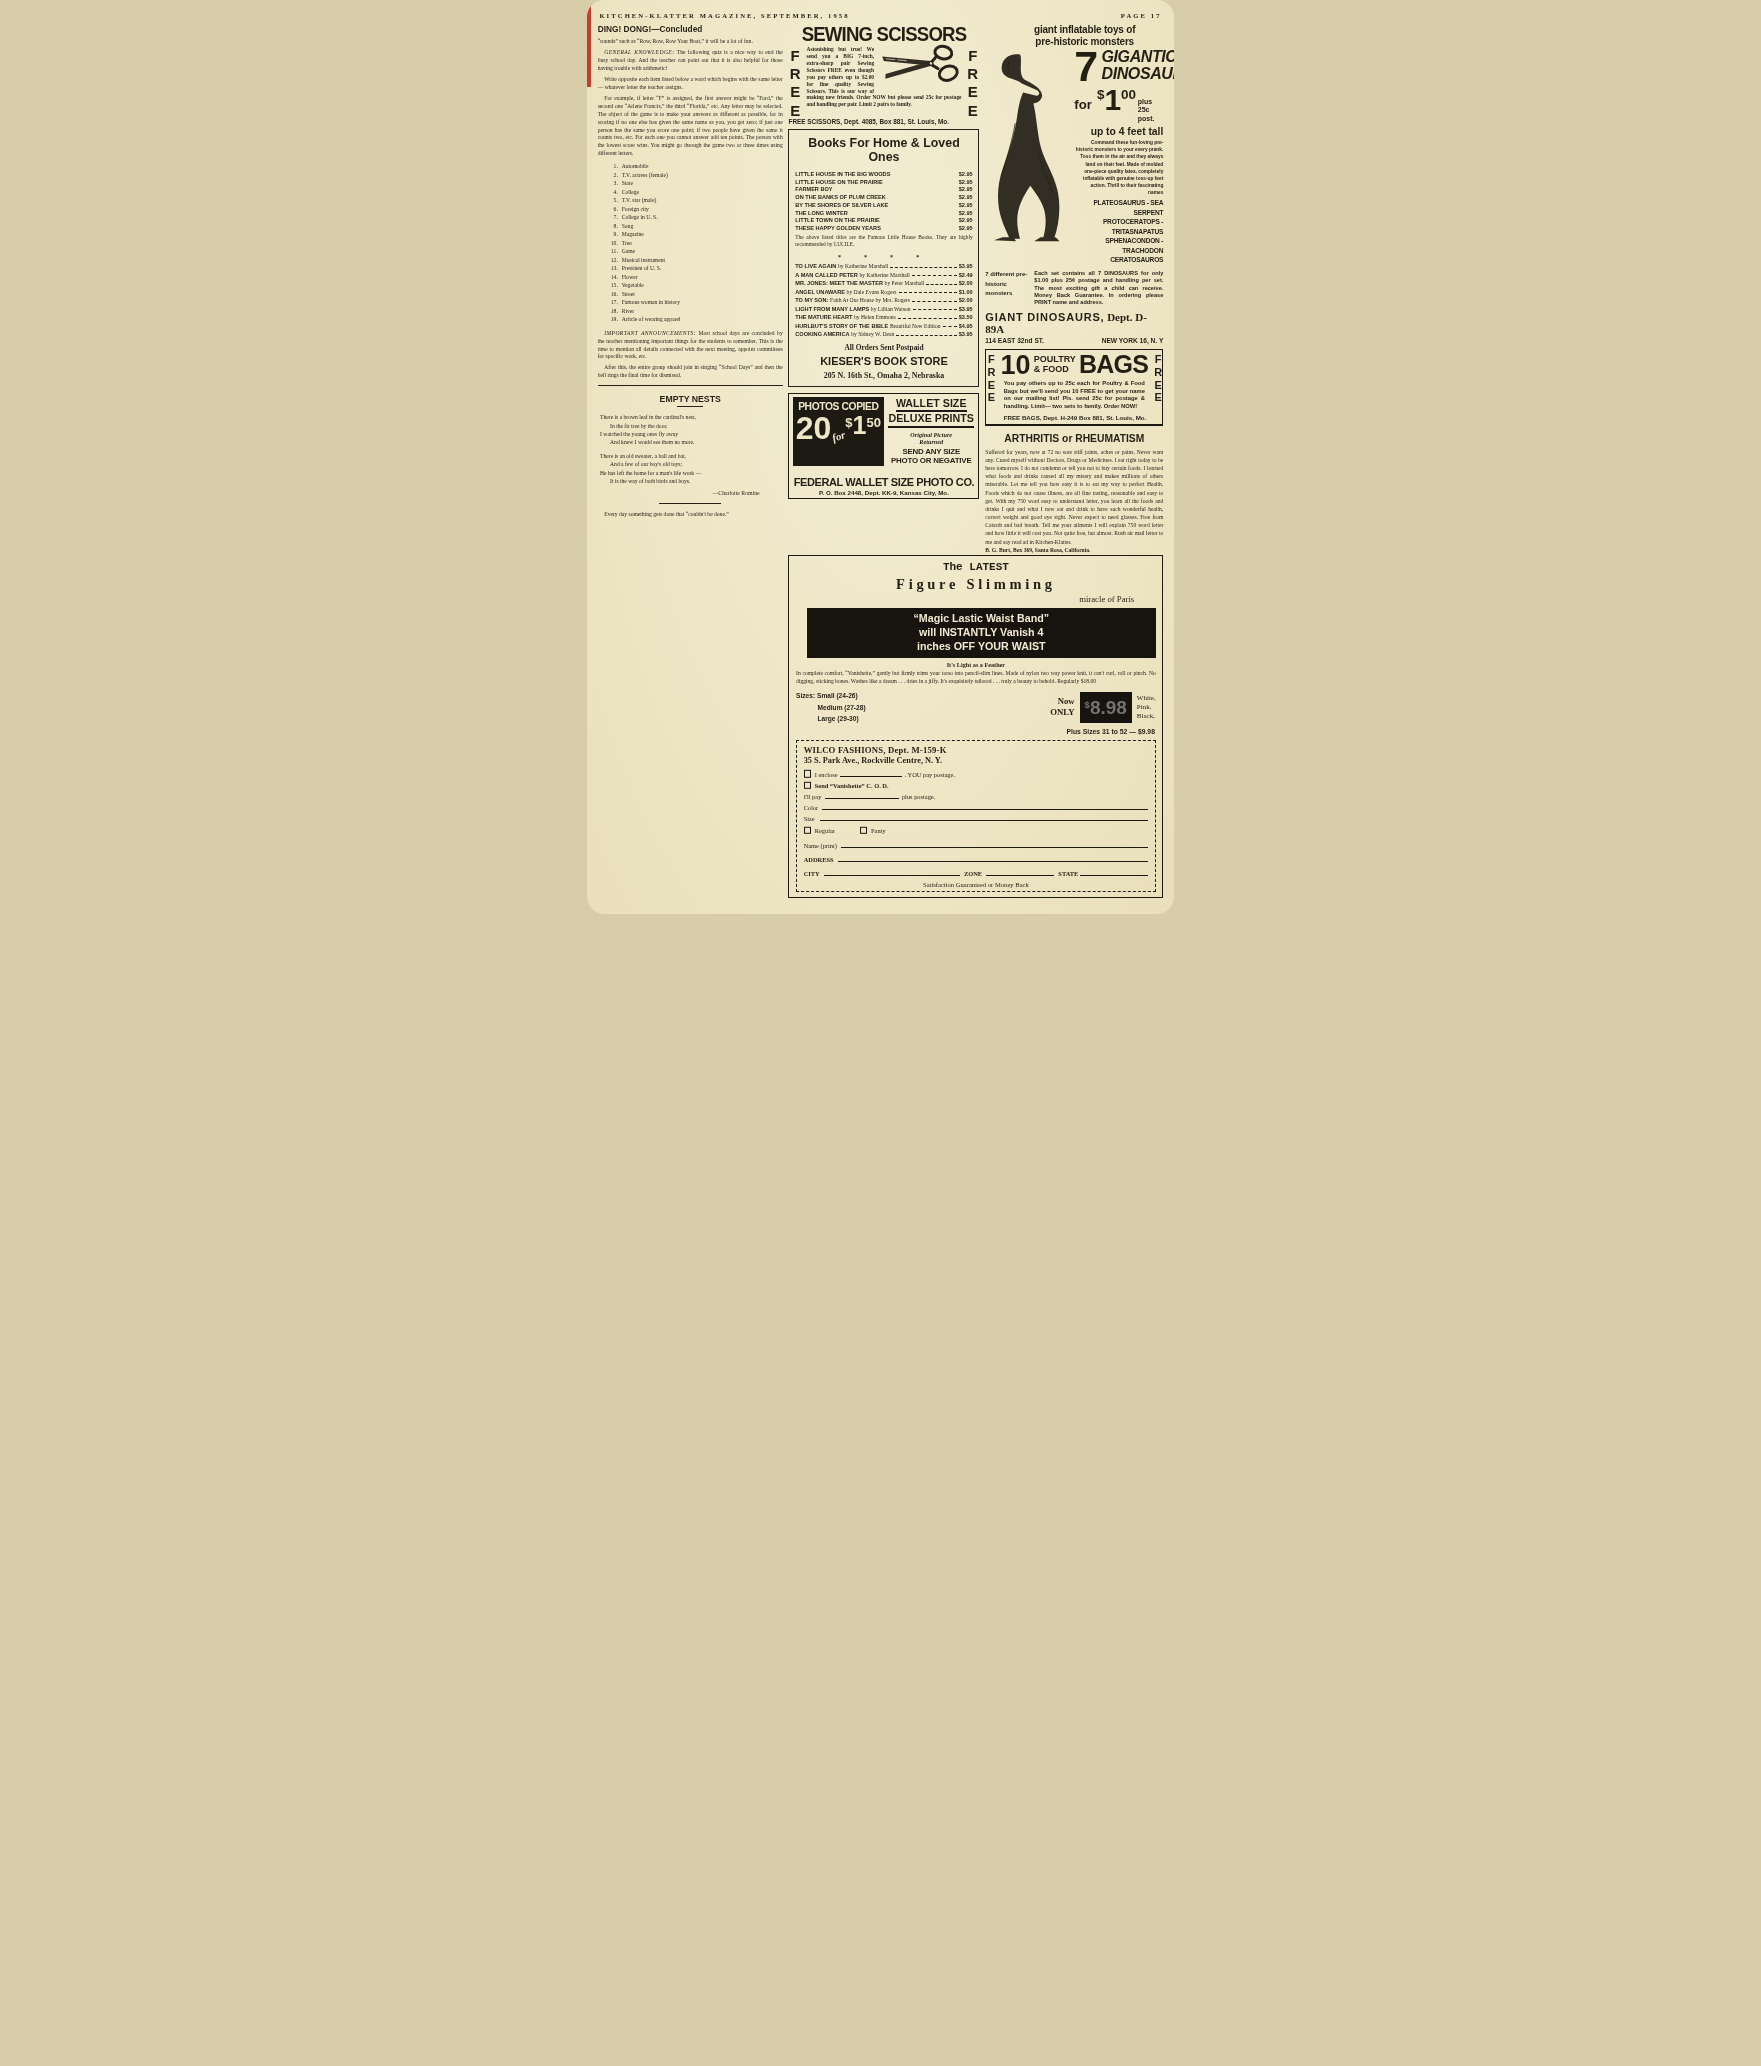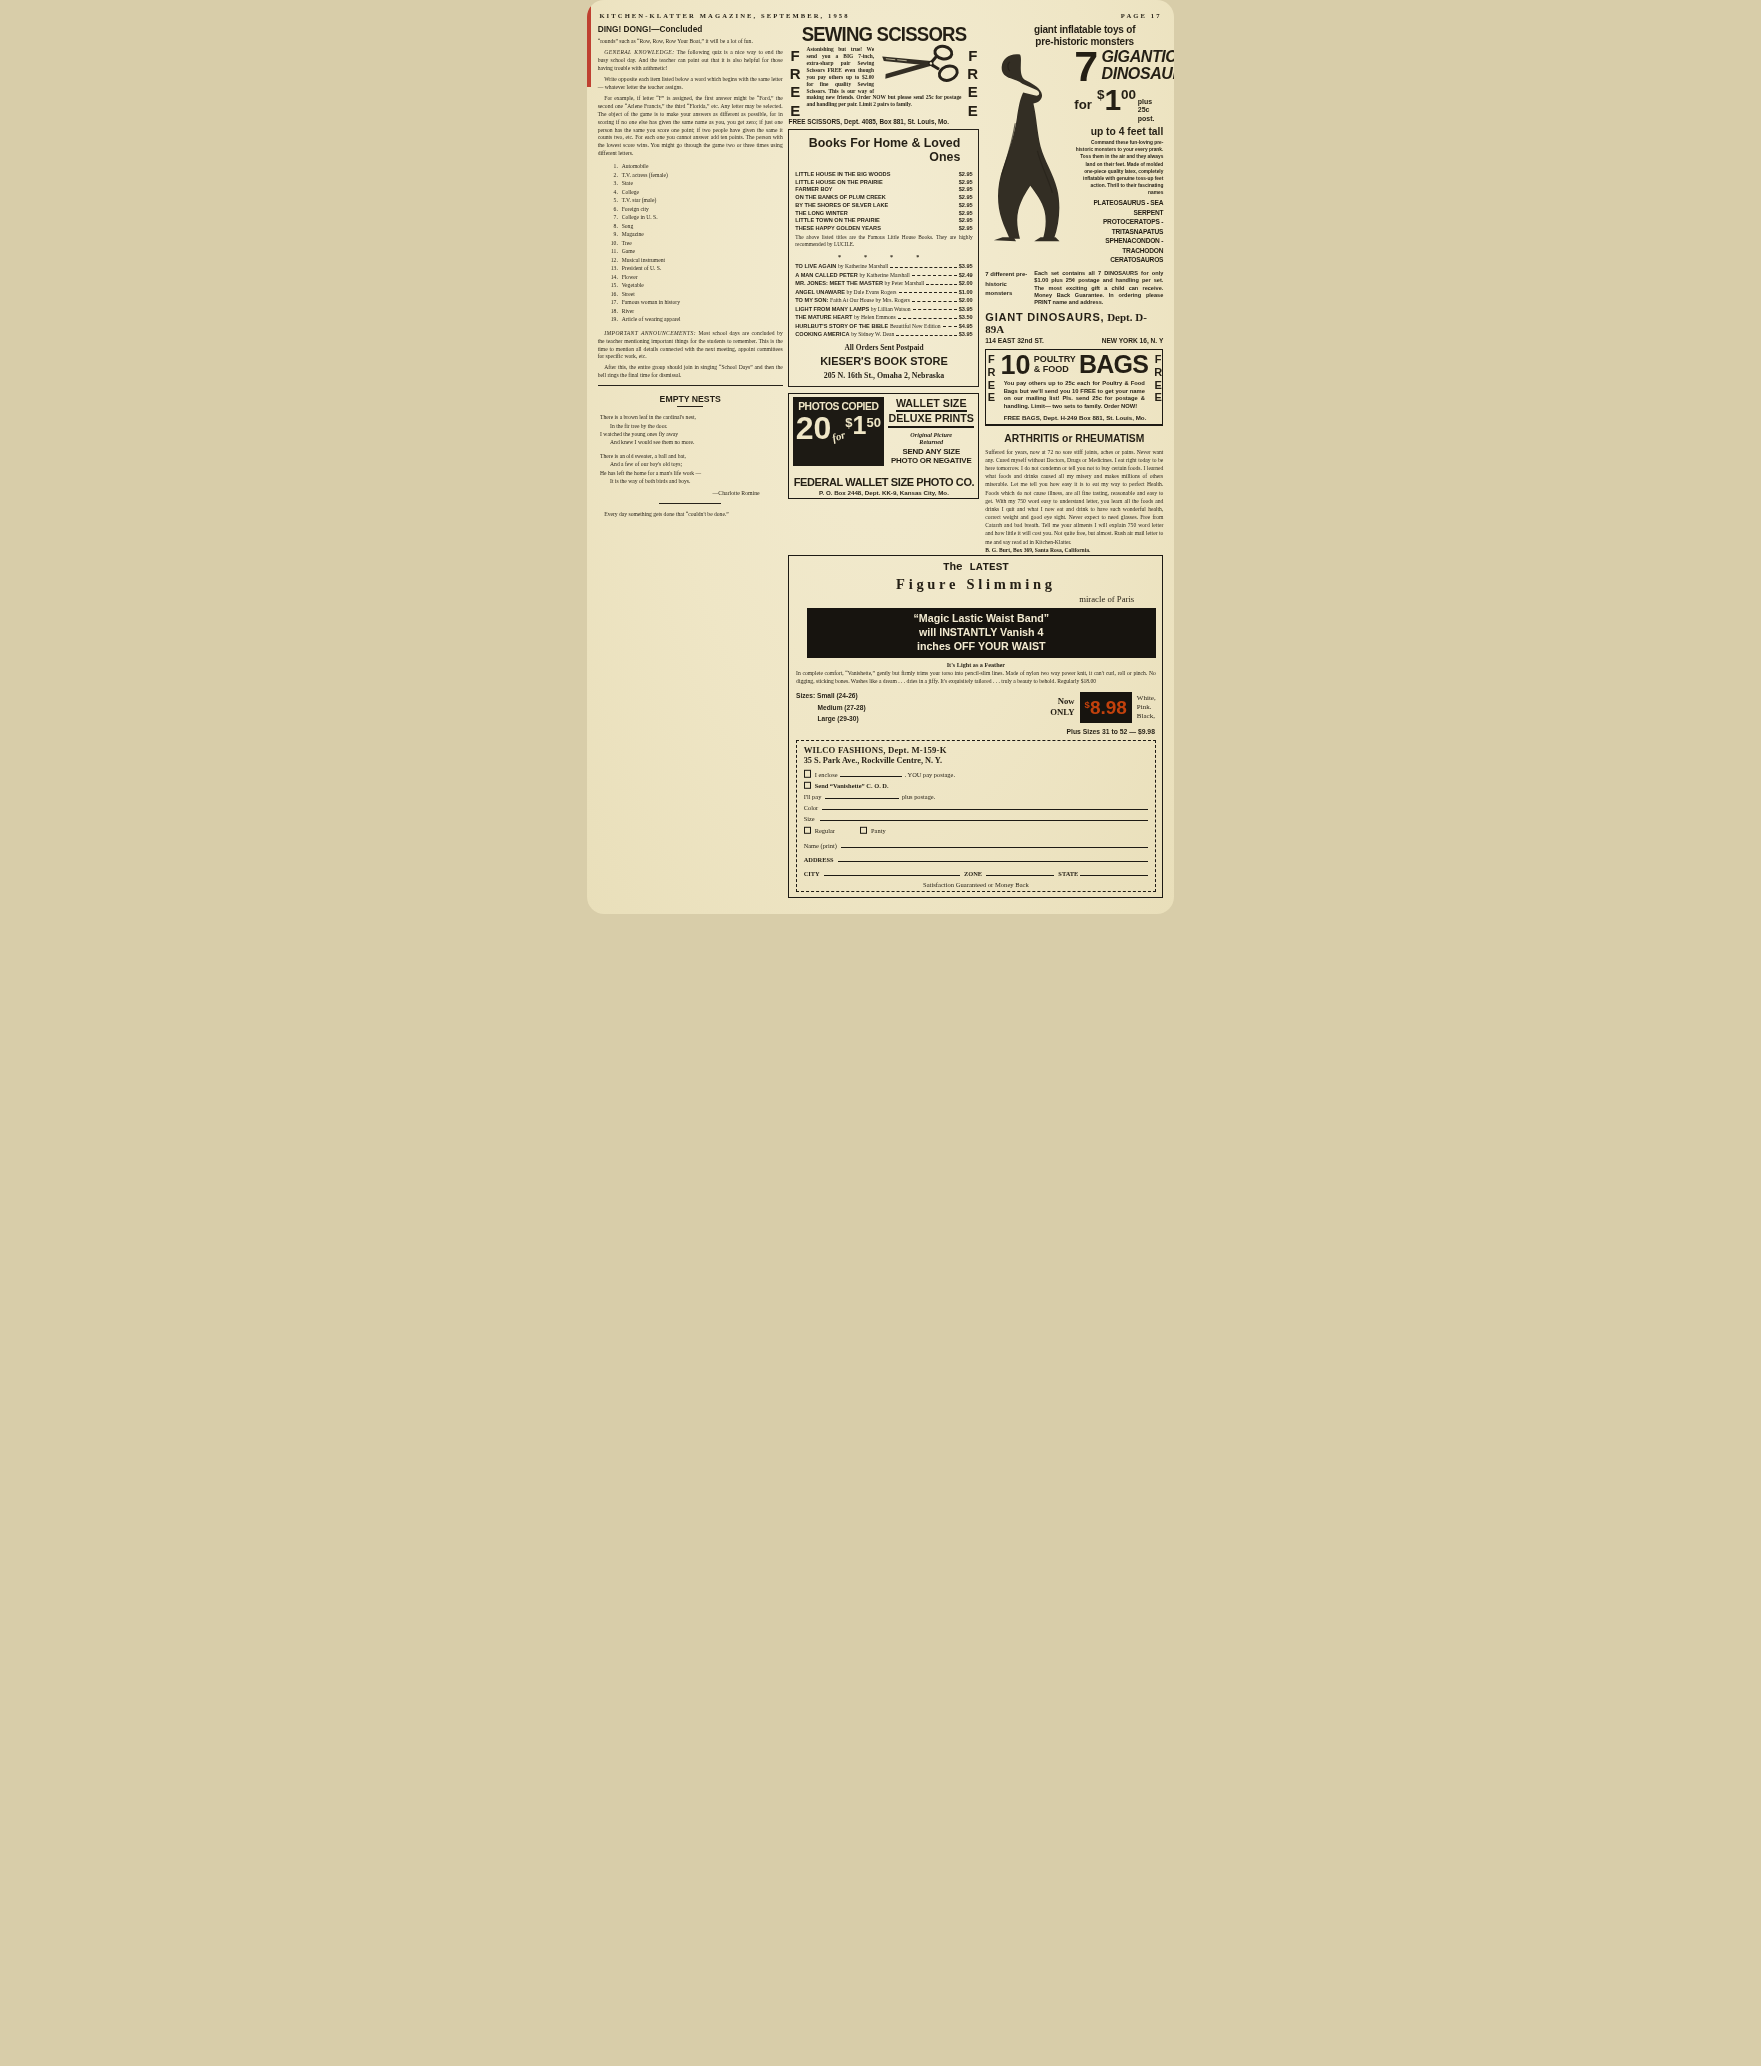--- a/index.html
+++ b/index.html
@@ -45,21 +45,21 @@
   .sew-mid{position:relative;padding:0 18px;min-height:69px;}
   .vfree{position:absolute;top:0.8px;writing-mode:vertical-rl;text-orientation:upright;
          font-family:"Liberation Sans",sans-serif;font-weight:bold;font-size:15px;letter-spacing:1.2px;line-height:1;}
   .vfree.l{left:-0.8px;} .vfree.r{right:-0.8px;}
   .scissors{float:right;width:89px;height:46px;margin:-2.5px -4.1px 1.7px 2.5px;transform:rotate(-8deg);}
   .sew-body{font-family:"Liberation Serif",serif;font-weight:bold;font-size:5.4px;line-height:1.28;text-align:justify;}
   .sew-footer{font-family:"Liberation Sans",sans-serif;font-weight:bold;font-size:6.4px;margin-top:3.3px;}
 
   
   .ad-books{border:0.8px solid #27231b;padding:5px 5.8px 4.1px;margin-bottom:5.8px;}
-  .books-title{text-align:right;font-family:"Liberation Sans",sans-serif;font-weight:bold;
+  .books-title{text-align:center;font-family:"Liberation Sans",sans-serif;font-weight:bold;
                font-size:12.4px;line-height:1.2;margin:0.8px 12.4px 5.8px;}
   .brow{display:flex;align-items:baseline;font-family:"Liberation Sans",sans-serif;
         font-weight:bold;font-size:5.6px;margin:1.7px 0;}
   .brow .bp{margin-left:auto;padding-left:4.1px;}
   .books-note{font-family:"Liberation Serif",serif;font-size:5.4px;line-height:1.35;text-align:justify;margin:3.3px 0;}
   .stars{text-align:center;font-weight:bold;font-size:6.2px;letter-spacing:10.7px;margin:4.1px 0 3.3px;font-family:"Liberation Serif",serif;}
   .b2{font-size:5.6px;margin:2.5px 0;display:flex;flex-wrap:wrap;align-items:baseline;font-family:"Liberation Serif",serif;}
   .b2t{font-family:"Liberation Sans",sans-serif;font-weight:bold;margin-right:1.7px;}
   .b2lead{flex:1;border-bottom:0.8px dashed #27231b;margin:0 2.1px 1.2px;min-width:10px;align-self:flex-end;}
   .b2p{font-family:"Liberation Sans",sans-serif;font-weight:bold;}
@@ -143,21 +143,21 @@
   .miracle{text-align:right;font-family:"Liberation Serif",serif;font-size:8.7px;padding-right:21.5px;}
   .magic{background:#17140f;color:#f2ead0;text-align:center;padding:4.1px 2.5px;margin:4.1px 0 3.3px 10.7px;
          font-family:"Liberation Sans",sans-serif;font-weight:bold;font-size:10.7px;line-height:1.3;}
   .feather{text-align:center;font-family:"Liberation Serif",serif;font-weight:bold;font-size:6.2px;margin:2.5px 0;}
   .van-body{font-family:"Liberation Serif",serif;font-size:5.6px;line-height:1.42;text-align:justify;}
   .van-mid{display:flex;align-items:center;margin-top:4.1px;}
   .sizes{font-family:"Liberation Sans",sans-serif;font-weight:bold;font-size:6.6px;line-height:1.7;width:89px;flex:none;}
   .sizes .s-ind{padding-left:21.5px;}
   .price-cluster{flex:1;display:flex;align-items:center;justify-content:flex-end;gap:5px;}
   .nowonly{font-family:"Liberation Serif",serif;font-weight:bold;font-size:8.7px;line-height:1.25;text-align:right;}
-  .vprice{background:#17140f;color:#c2410c;font-family:"Liberation Sans",sans-serif;font-weight:bold;
+  .vprice{background:#17140f;color:#737373;font-family:"Liberation Sans",sans-serif;font-weight:bold;
           font-size:19px;line-height:1;padding:5.8px 5px;}
   .vprice sup{font-size:50%;vertical-align:5.8px;}
   .vcolors{font-family:"Liberation Serif",serif;font-size:7px;line-height:1.3;}
   .plus-sizes{text-align:right;font-family:"Liberation Sans",sans-serif;font-weight:bold;font-size:6.8px;margin:4.1px 0.8px 5px;}
   .coupon{border:1.2px dashed #1d1a14;padding:4.1px 6.6px 3.3px;font-family:"Liberation Serif",serif;font-size:6.4px;}
   .c-co{font-weight:bold;font-size:8.7px;letter-spacing:0.2px;}
   .c-ad{font-weight:bold;font-size:8.3px;margin:0.8px 0 4.1px;}
   .c-row{margin:3.3px 0;display:flex;align-items:baseline;}
   .cb{width:5.4px;height:5.4px;border:0.8px solid #1d1a14;display:inline-block;margin-right:3.7px;flex:none;transform:translateY(0.8px);}
   .blank{border-bottom:0.8px solid #1d1a14;display:inline-block;height:5.8px;}

